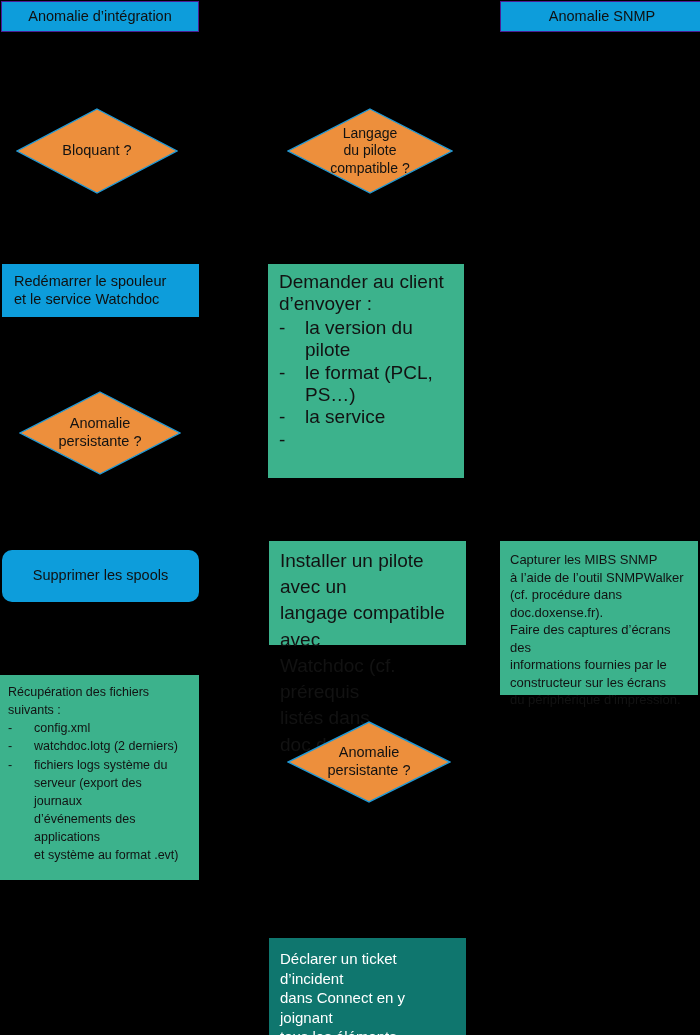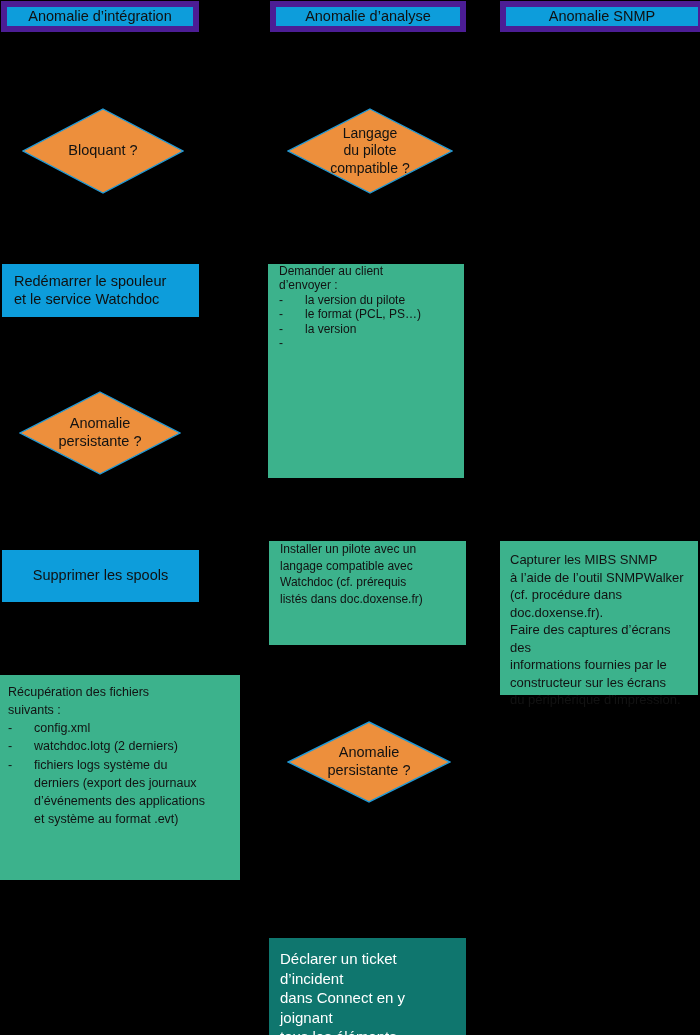--- a/index.html
+++ b/index.html
@@ -32,42 +32,43 @@
     color: #111111;
     line-height: 1.18;
   }
 
   .header-box {
     background: #0d9ddb;
     justify-content: center;
     text-align: center;
     font-size: 14.5px;
     color: #101010;
-    border: 6px solid #4c1d95;
+    border: 1px solid #4c1d95;
   }
 
   .blue-box {
     background: #0d9ddb;
     color: #101010;
     font-size: 14.5px;
   }
   .blue-box.centered {
     justify-content: center;
     text-align: center;
+    border-radius: 10px;
   }
   .blue-box.padded {
     padding: 0 12px;
   }
 
   .teal-box {
     background: #3cb28c;
     color: #121212;
-    font-size: 12px;
+    font-size: 19px;
     align-items: flex-start;
-    padding: 0 9px 9px 11px;
+    padding: 7px 9px 9px 11px;
   }
 
   .gray-box {
     background: #0f766e;
     color: #ffffff;
     font-size: 15px;
     align-items: flex-start;
     padding: 11px 10px 9px 11px;
     line-height: 1.30;
   }
@@ -126,29 +127,26 @@
 </style>
 </head>
 <body>
 
 <div class="canvas">
 
   <div class="node header-box" style="left:1px; top:1px; width:198px; height:31px;">
     <span>Anomalie d’intégration</span>
   </div>
 
-  <div class="node header-box" style="left:270px; top:1px; width:196px; height:31px;">
-    <span>Anomalie d’analyse</span>
-  </div>
 
   <div class="node header-box" style="left:500px; top:1px; width:204px; height:31px;">
     <span>Anomalie SNMP</span>
   </div>
 
-  <div class="diamond-wrap" style="left:22px; top:108px; width:162px; height:86px;">
+  <div class="diamond-wrap" style="left:16px; top:108px; width:162px; height:86px;">
     <svg width="162" height="86" viewBox="0 0 162 86">
       <polygon points="81,1 161,43 81,85 1,43" fill="#ed8f3c" stroke="#1f9ad8" stroke-width="1.4"></polygon>
     </svg>
     <div class="diamond-label">Bloquant ?</div>
   </div>
 
   <div class="diamond-wrap" style="left:287px; top:108px; width:166px; height:86px;text-decoration:underline;">
     <svg width="166" height="86" viewBox="0 0 166 86">
       <polygon points="83,1 165,43 83,85 1,43" fill="#ed8f3c" stroke="#1f9ad8" stroke-width="1.4"></polygon>
     </svg>
@@ -170,21 +168,21 @@
         <li>
           <span class="dash">-</span>
           <span class="txt">la version du pilote</span>
         </li>
         <li>
           <span class="dash">-</span>
           <span class="txt">le format (PCL, PS…)</span>
         </li>
         <li>
           <span class="dash">-</span>
-          <span class="txt">la version</span>
+          <span class="txt">la service</span>
         </li>
         <li>
           <span class="dash">-</span>
         </li>
       </ul>
     </div>
   </div>
 
   <div class="diamond-wrap" style="left:19px; top:391px; width:162px; height:84px;">
     <svg width="162" height="84" viewBox="0 0 162 84">
@@ -209,37 +207,37 @@
 du périphérique d’impression.</span>
   </div>
 
   <div class="node teal-box" style="left:269px; top:541px; width:197px; height:104px; line-height:1.38;">
     <span class="para">Installer un pilote avec un
 langage compatible avec
 Watchdoc (cf. prérequis
 listés dans doc.doxense.fr)</span>
   </div>
 
-  <div class="node teal-box" style="left:0px; top:675px; width:240px; height:205px; font-size:12.5px; line-height:1.45; padding:8px 6px 8px 8px;">
+  <div class="node teal-box" style="left:0px; top:675px; width:199px; height:205px; font-size:12.5px; line-height:1.45; padding:8px 6px 8px 8px;">
     <div class="tbody">
       <div class="tline" style="white-space:pre-line;">Récupération des fichiers
 suivants :</div>
       <ul class="tlist">
         <li>
           <span class="dash">-</span>
           <span class="txt">config.xml</span>
         </li>
         <li>
           <span class="dash">-</span>
           <span class="txt">watchdoc.lotg (2 derniers)</span>
         </li>
         <li>
           <span class="dash">-</span>
           <span class="txt para">fichiers logs système du
-derniers (export des journaux
+serveur (export des journaux
 d’événements des applications
 et système au format .evt)</span>
         </li>
       </ul>
     </div>
   </div>
 
   <div class="diamond-wrap" style="left:287px; top:721px; width:164px; height:82px;">
     <svg width="164" height="82" viewBox="0 0 164 82">
       <polygon points="82,1 163,41 82,81 1,41" fill="#ed8f3c" stroke="#1f9ad8" stroke-width="1.4"></polygon>

